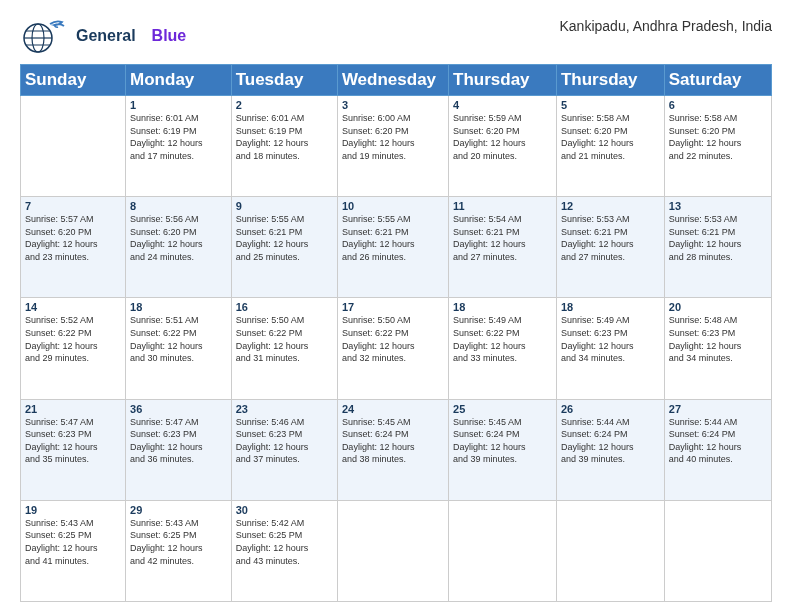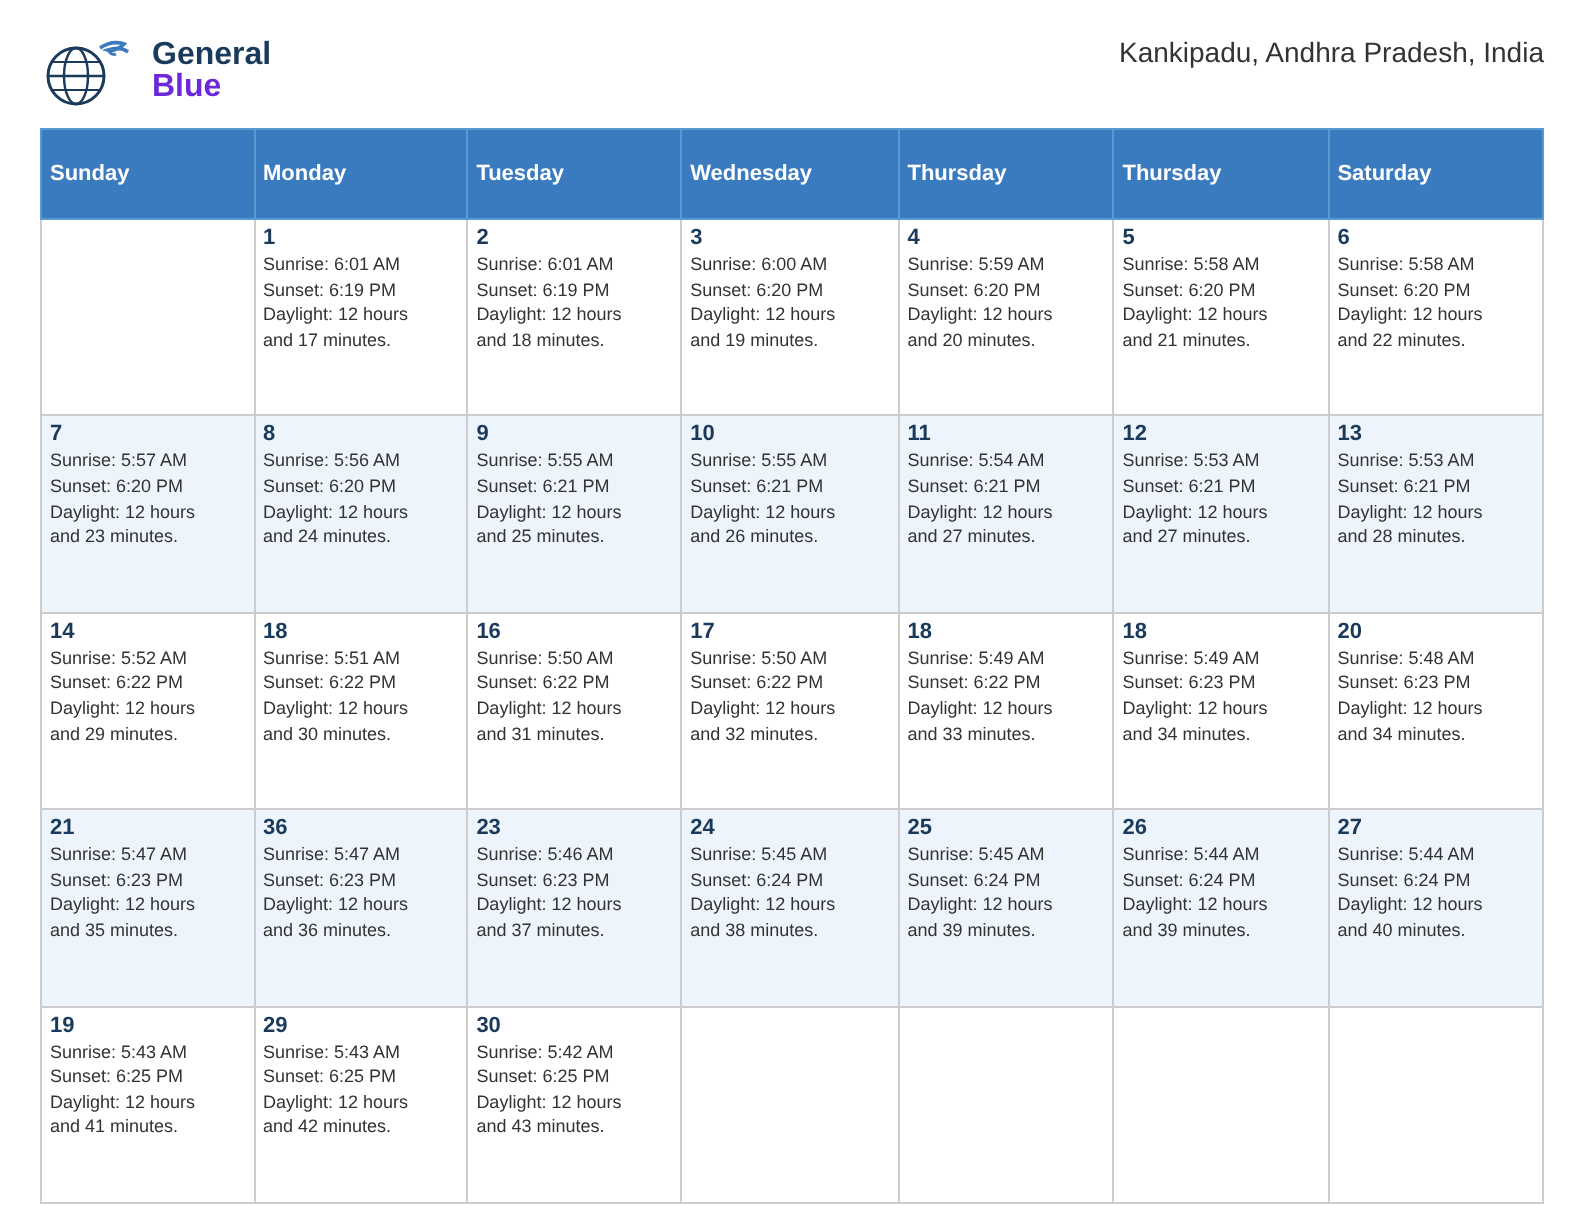--- a/index.html
+++ b/index.html
@@ -38,23 +38,23 @@
       margin-top: 2px;
     }
     .calendar-table {
       width: 100%;
       border-collapse: collapse;
       flex: 1;
     }
     .calendar-table th {
       background: #3a7abf;
       color: #fff;
-      font-size: 11px;
-      font-weight: bold;
-      padding: 16px 4px;
+      font-size: 17px;
+      font-weight: bold;
+      padding: 5px 4px;
       text-align: left;
       border: 1px solid #5a9ad0;
     }
     .calendar-table td {
       border: 1px solid #ccc;
       vertical-align: top;
       padding: 3px 4px;
       font-size: 9.5px;
       color: #333;
       width: 113px;
@@ -85,22 +85,23 @@
       display: flex;
       align-items: center;
       gap: 4px;
     }
     .logo-svg {
       width: 52px;
       height: 40px;
     }
     .logo-name {
       display: flex;
-      flex-direction: column;
+      flex-direction: row;
       line-height: 1;
+      gap: 16px;
     }
     .logo-general {
       font-size: 16px;
       font-weight: bold;
       color: #1a3a5c;
     }
     .logo-blue-text {
       font-size: 16px;
       font-weight: bold;
       color: #6d28d9;

